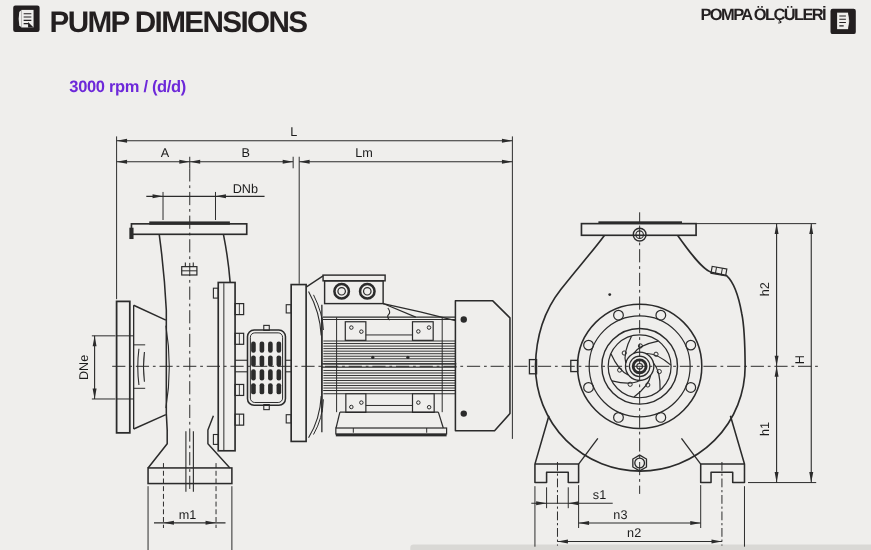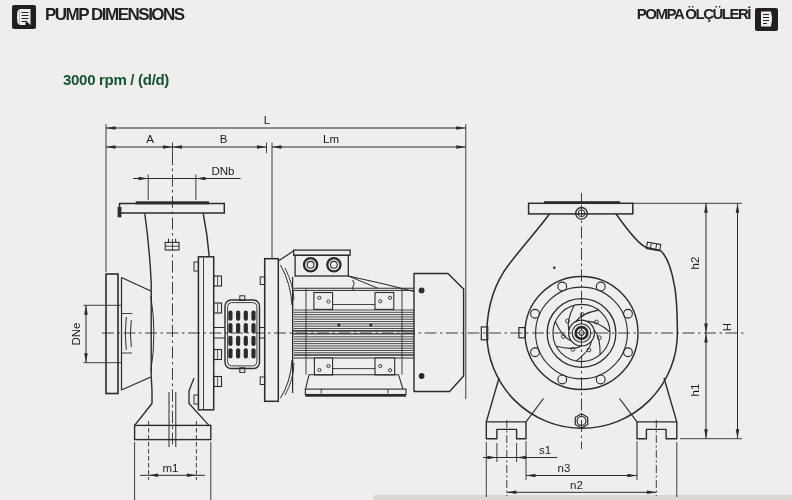--- a/index.html
+++ b/index.html
@@ -1,19 +1,19 @@
 <!DOCTYPE html>
 <html><head><meta charset="utf-8">
 <style>
 html,body{margin:0;padding:0;}
 body{width:792px;height:500px;background:#efeeec;position:relative;overflow:hidden;
  font-family:"Liberation Sans",sans-serif;}
-.hdr{position:absolute;top:4.5px;left:45px;font-size:17px;font-weight:bold;color:#231f20;letter-spacing:-1.5px;}
+.hdr{position:absolute;top:4.5px;left:45px;font-size:27px;font-weight:bold;color:#231f20;letter-spacing:-1.5px;}
 .hdr2{position:absolute;top:4.5px;right:42px;font-size:15px;font-weight:bold;color:#231f20;letter-spacing:-1.5px;}
-.rpm{position:absolute;top:71px;left:63px;font-size:15px;font-weight:bold;color:#14532d;letter-spacing:-0.3px;}
+.rpm{position:absolute;top:71px;left:63px;font-size:15px;font-weight:bold;color:#6d28d9;letter-spacing:-0.3px;}
 .icon{position:absolute;width:24px;height:24px;background:#231f20;border-radius:2px;}
 </style></head>
 <body>
 <div class="icon" style="left:12px;top:5px;"></div>
 <div class="icon" style="left:755px;top:8px;width:23px;height:23px;"></div>
 <svg width="40" height="40" style="position:absolute;left:12px;top:5px;" viewBox="0 0 40 40">
  <g transform="translate(5.5,4)">
   <rect x="2" y="0" width="11" height="16" fill="#efeeec"></rect>
   <path d="M0,2 Q-1,8 0,14 L2,16 L2,0 Z" fill="#efeeec"></path>
   <line x1="4" y1="3.5" x2="11" y2="3.5" stroke="#231f20" stroke-width="1"></line>

